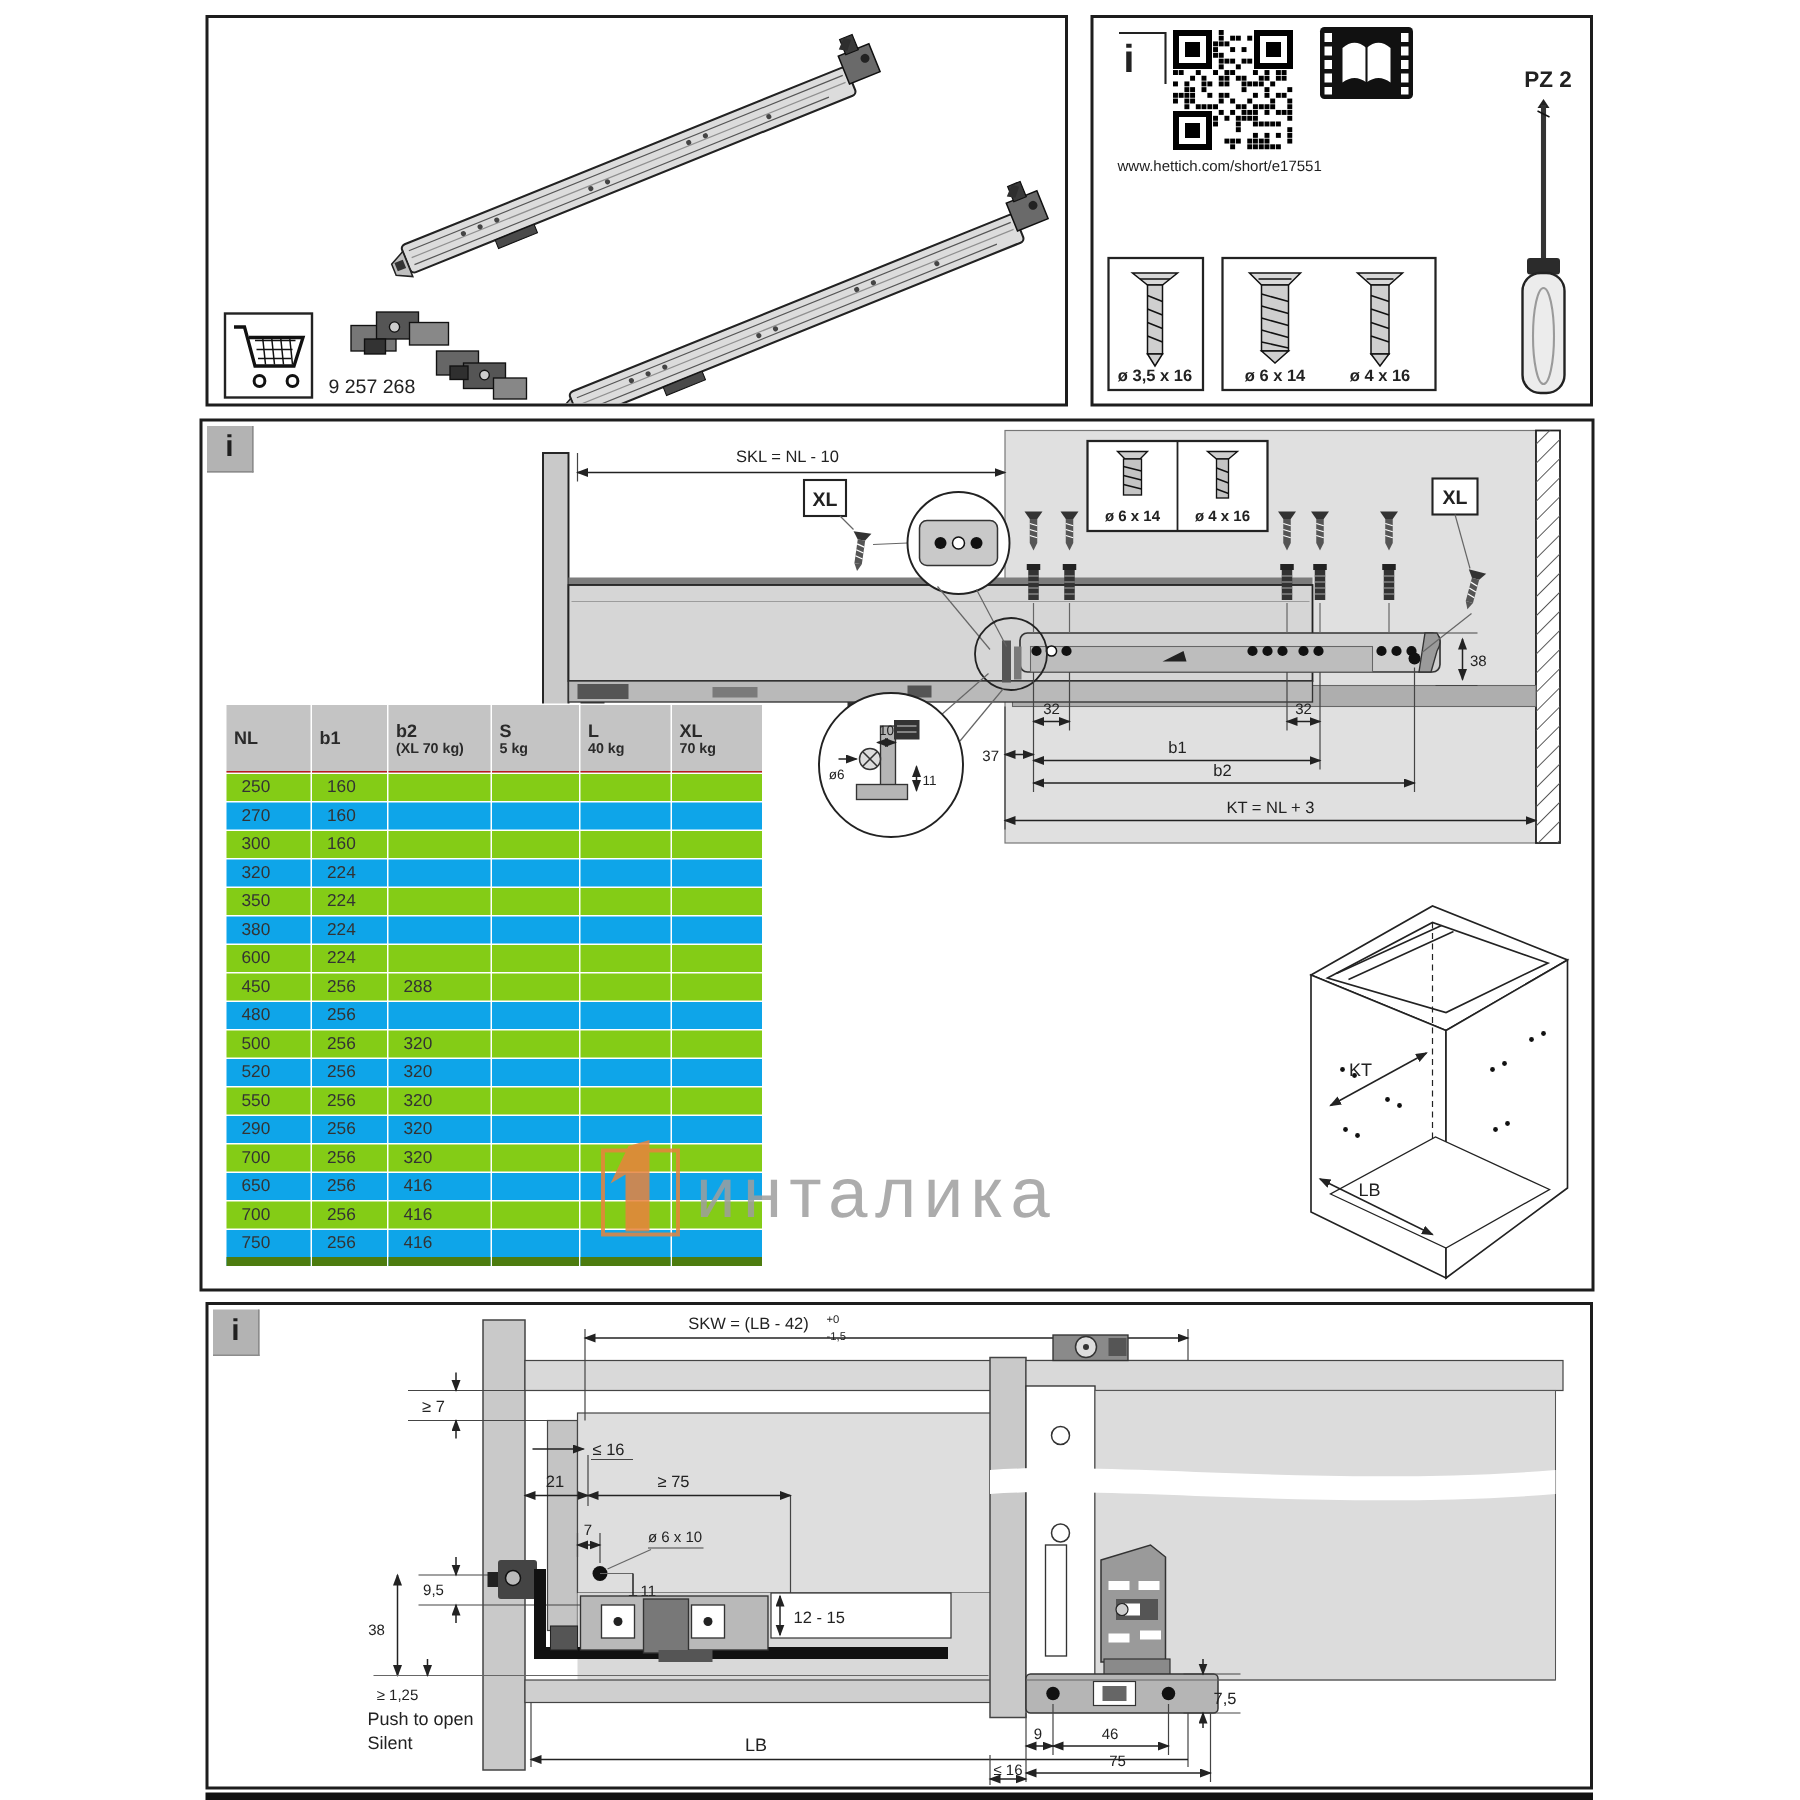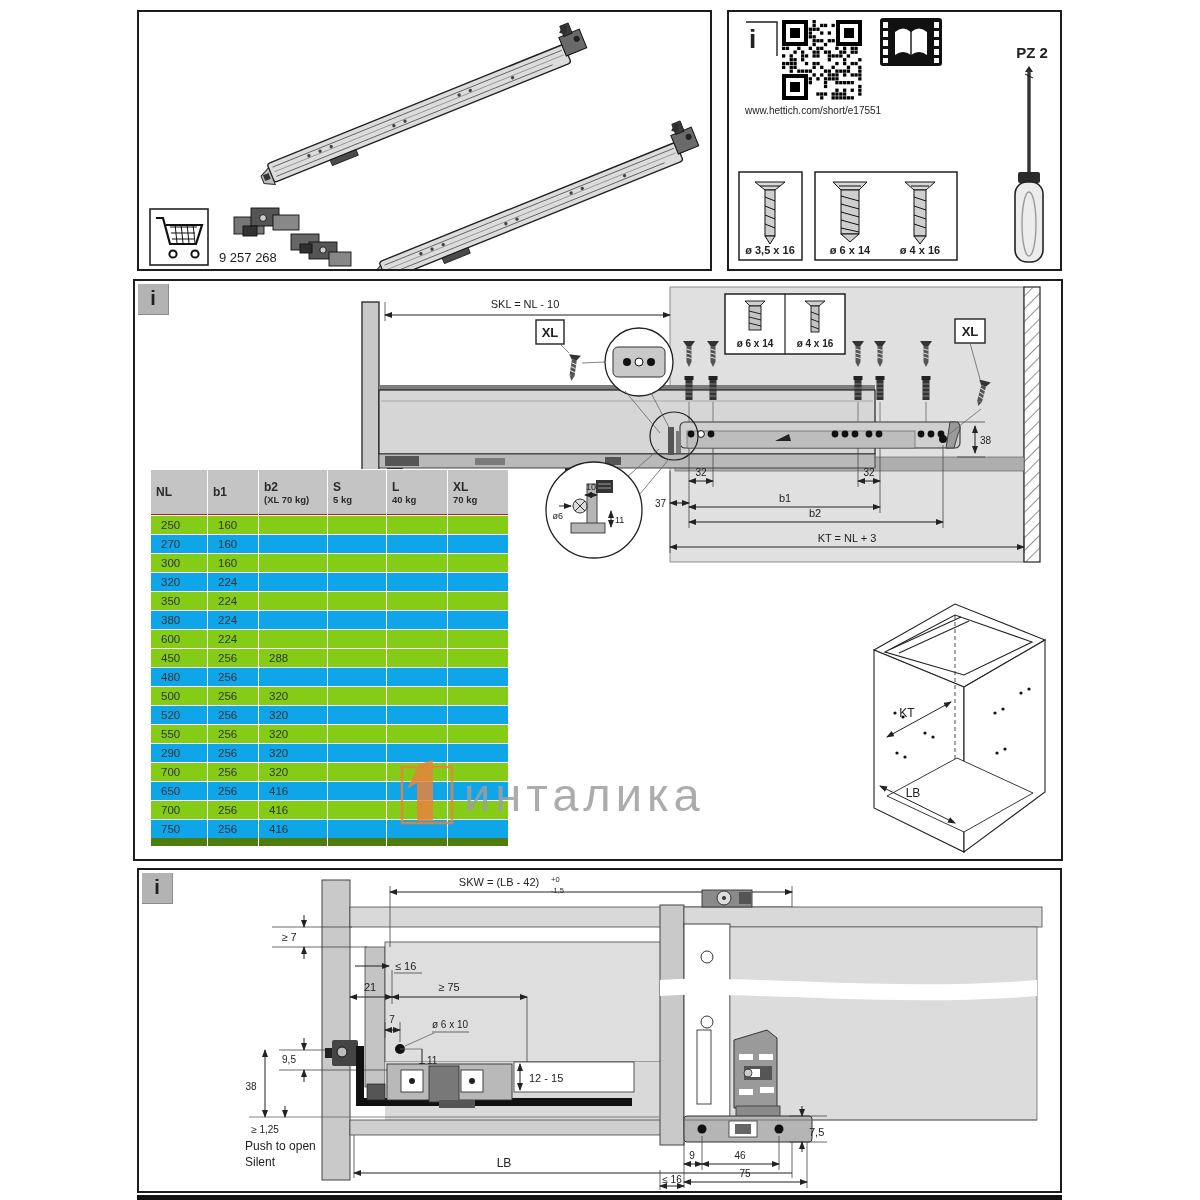--- a/index.html
+++ b/index.html
@@ -17,21 +17,21 @@
   .ext{stroke:#444;stroke-width:.8;fill:none}
   .thin{stroke:#666;stroke-width:.8;fill:none}
   table.size{position:absolute;left:15px;top:188px;border-spacing:1px;background:#fff;z-index:2}
   .size th{background:#c4c4c4;font-size:12px;font-weight:700;height:44px;vertical-align:middle;
            padding:0 5px;color:#2a2a2a;border-bottom:1px solid #b91c1c;text-align:left}
   .size th .sub{font-size:9.5px;font-weight:700}
   .size td{font-size:11.5px;color:#333;height:18px;padding:0 0 0 10px;text-align:left}
   .size tr.even td{background:#84cc16}
   .size tr.odd td{background:#0ea5e9}
   .size td.avail{background:#a5a5a5}
-  .size tr:last-child td{border-bottom:8px solid #4d7c0f}
+  .size tr:last-child td{border-bottom:6px solid #4d7c0f}
   .wm{position:absolute;left:263px;top:474px;width:440px;height:74px;opacity:.85;z-index:3;pointer-events:none}
   #bottombar{position:absolute;left:137px;top:1195px;width:925px;height:5px;background:#111}
 </style>
 </head>
 <body>
 
 <div class="panel" id="pa" style="left:137px;top:10px;width:575px;height:261px">
   <svg width="571" height="257" viewBox="0 0 571 257">
     <defs>
       <g id="slideRail">

